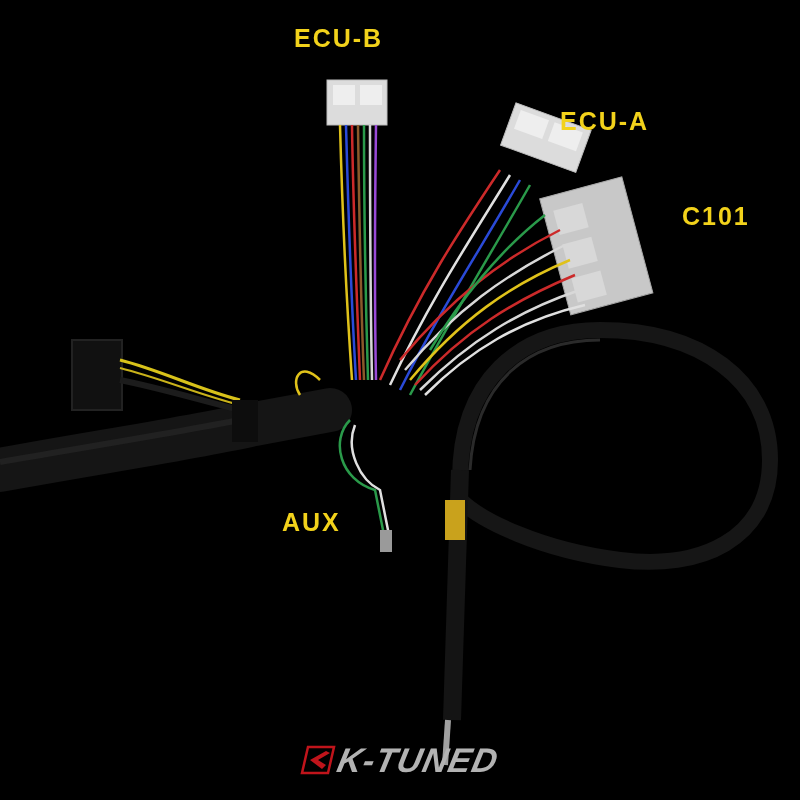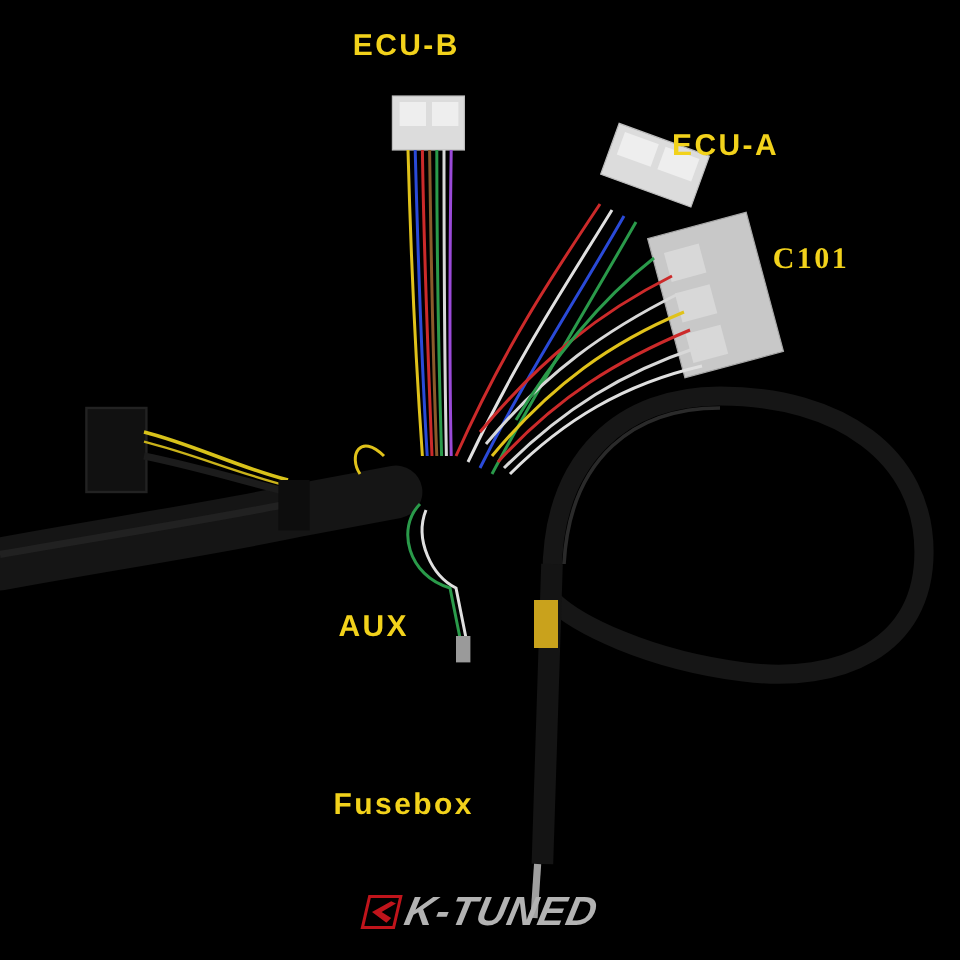--- a/index.html
+++ b/index.html
@@ -75,23 +75,22 @@
 
     <g stroke-width="2.5" fill="none">
       <path d="M350,420 C330,440 340,480 375,490 L385,540" stroke="#2a9a4a"></path>
       <path d="M355,425 C345,450 360,480 380,490 L390,540" stroke="#e0e0e0"></path>
     </g>
     <rect x="380" y="530" width="12" height="22" fill="#9a9a9a"></rect>
   </svg>
 
   <div class="label" style="left:294px; top:24px;">ECU-B</div>
   <div class="label" style="left:560px; top:60px;margin-top:47px;">ECU-A</div>
-  <div class="label" style="left:644px; top:202px;font-family:Liberation Serif, serif;">C101</div>
+  <div class="label" style="left:682px; top:202px;">C101</div>
   <div class="label" style="left:282px; top:508px;">AUX</div>
-  <div class="label" style="left:278px; top:656px;">Fusebox</div>
 
   <div class="logo">
     <svg class="logo-mark" viewBox="0 0 36 30">
       <polygon points="8,2 34,2 28,28 2,28" fill="none" stroke="#c0141b" stroke-width="2.5"></polygon>
       <polygon points="26,6 10,15 22,24 26,20 18,15 30,8" fill="#c0141b"></polygon>
     </svg>
     <span class="logo-text">K-TUNED</span>
   </div>
 </div>
 

